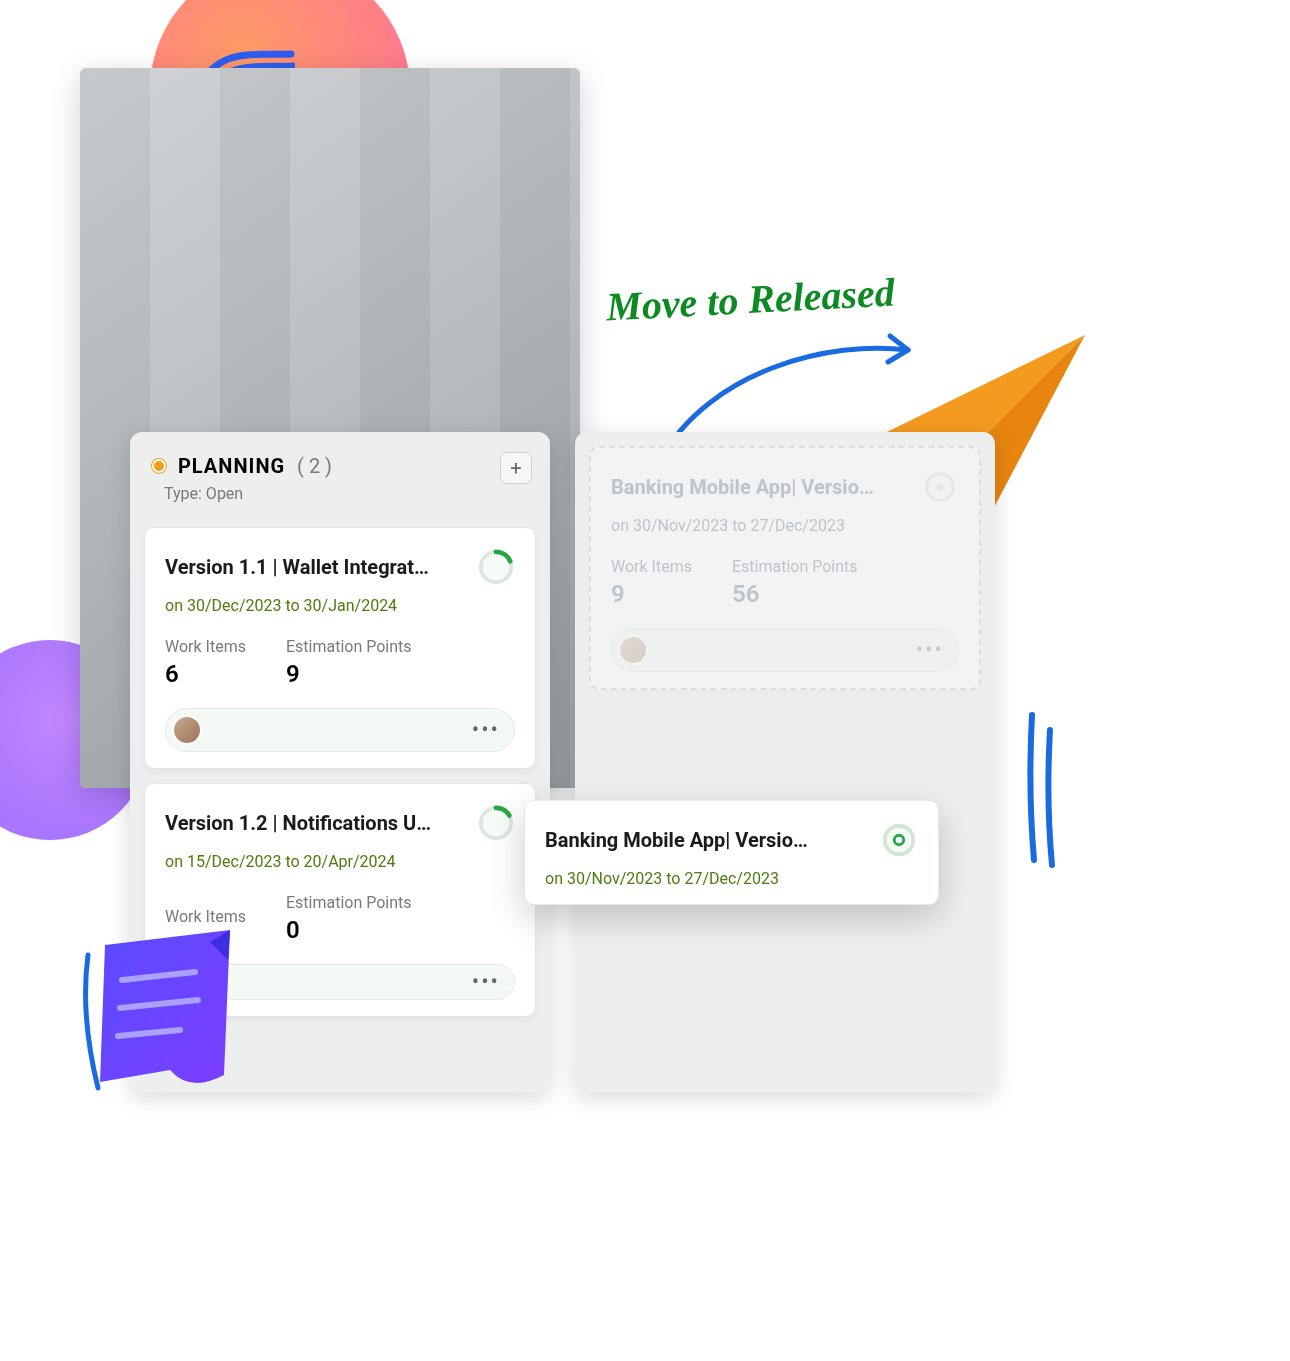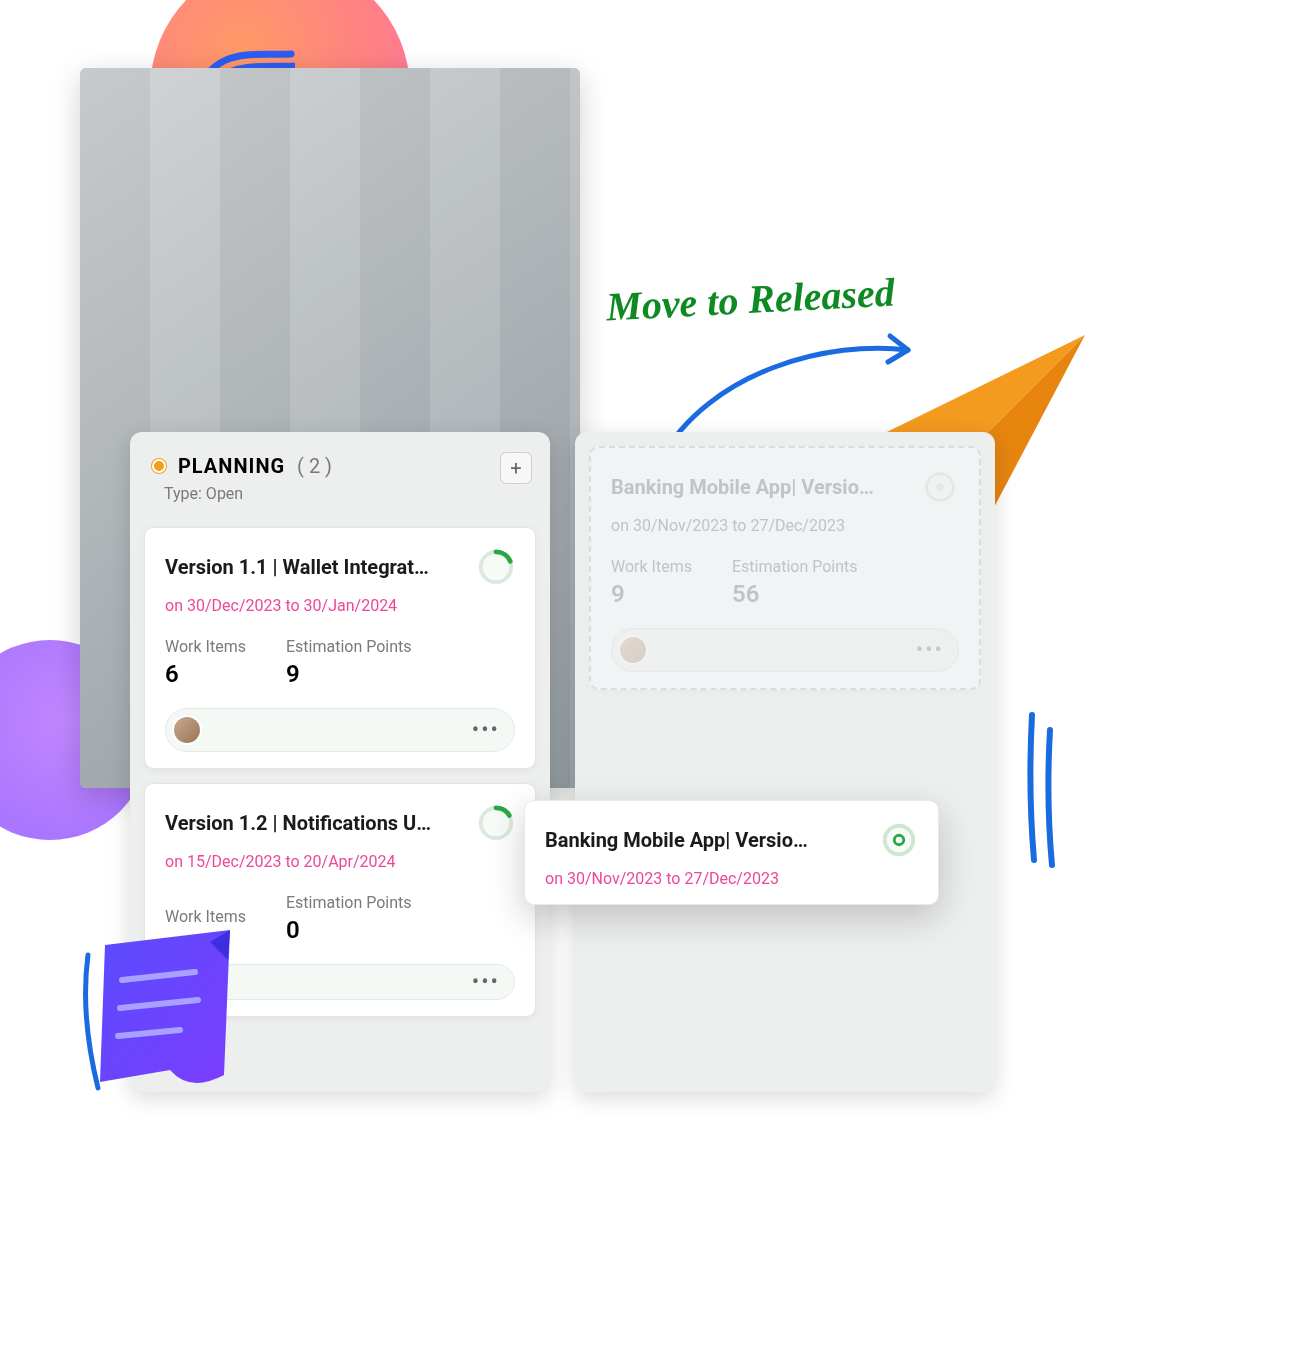--- a/index.html
+++ b/index.html
@@ -63,21 +63,21 @@
   .card, .ghost-card, .float-card {
     background:#fff; border-radius:10px;
     border:1px solid #e4e4e4;
     margin: 14px 14px 0 14px;
     padding: 20px 20px 16px 20px;
     box-shadow: 0 2px 8px rgba(0,0,0,.05);
   }
   .card-head { display:flex; align-items:center; justify-content:space-between; gap:12px; }
   .card-title { font-size:20px; font-weight:700; color:#1b1b1b; white-space:nowrap; overflow:hidden; text-overflow:ellipsis; flex:1; }
   .progress-ring { width:38px; height:38px; flex-shrink:0; }
-  .card-date { font-size:16px; color:#ec4899; margin-top:10px; }
+  .card-date { font-size:16px; color:#4d7c0f; margin-top:10px; }
   .metrics { display:flex; gap:40px; margin-top:22px;align-items:center; }
   .metric-label { font-size:16px; color:#7a7a7a; }
   .metric-val { font-size:24px; font-weight:600; margin-top:4px; }
   .card-footer { margin-top:20px; display:flex; align-items:center; justify-content:space-between;
     background:#f5f9f6; border:1px solid #e2ece3; border-radius:999px; padding:6px 14px 6px 6px; }
   .avatar { width:30px; height:30px; border-radius:50%; background:linear-gradient(135deg,#c9a98f,#9a7458); border:2px solid #fff; }
   .kebab { font-size:22px; letter-spacing:2px; color:#666; cursor:pointer; line-height:1; user-select:none; }
 
   
   .ghost-card { border:2px dashed #c9cfd5; background:#f6f8fa; opacity:.55; }

